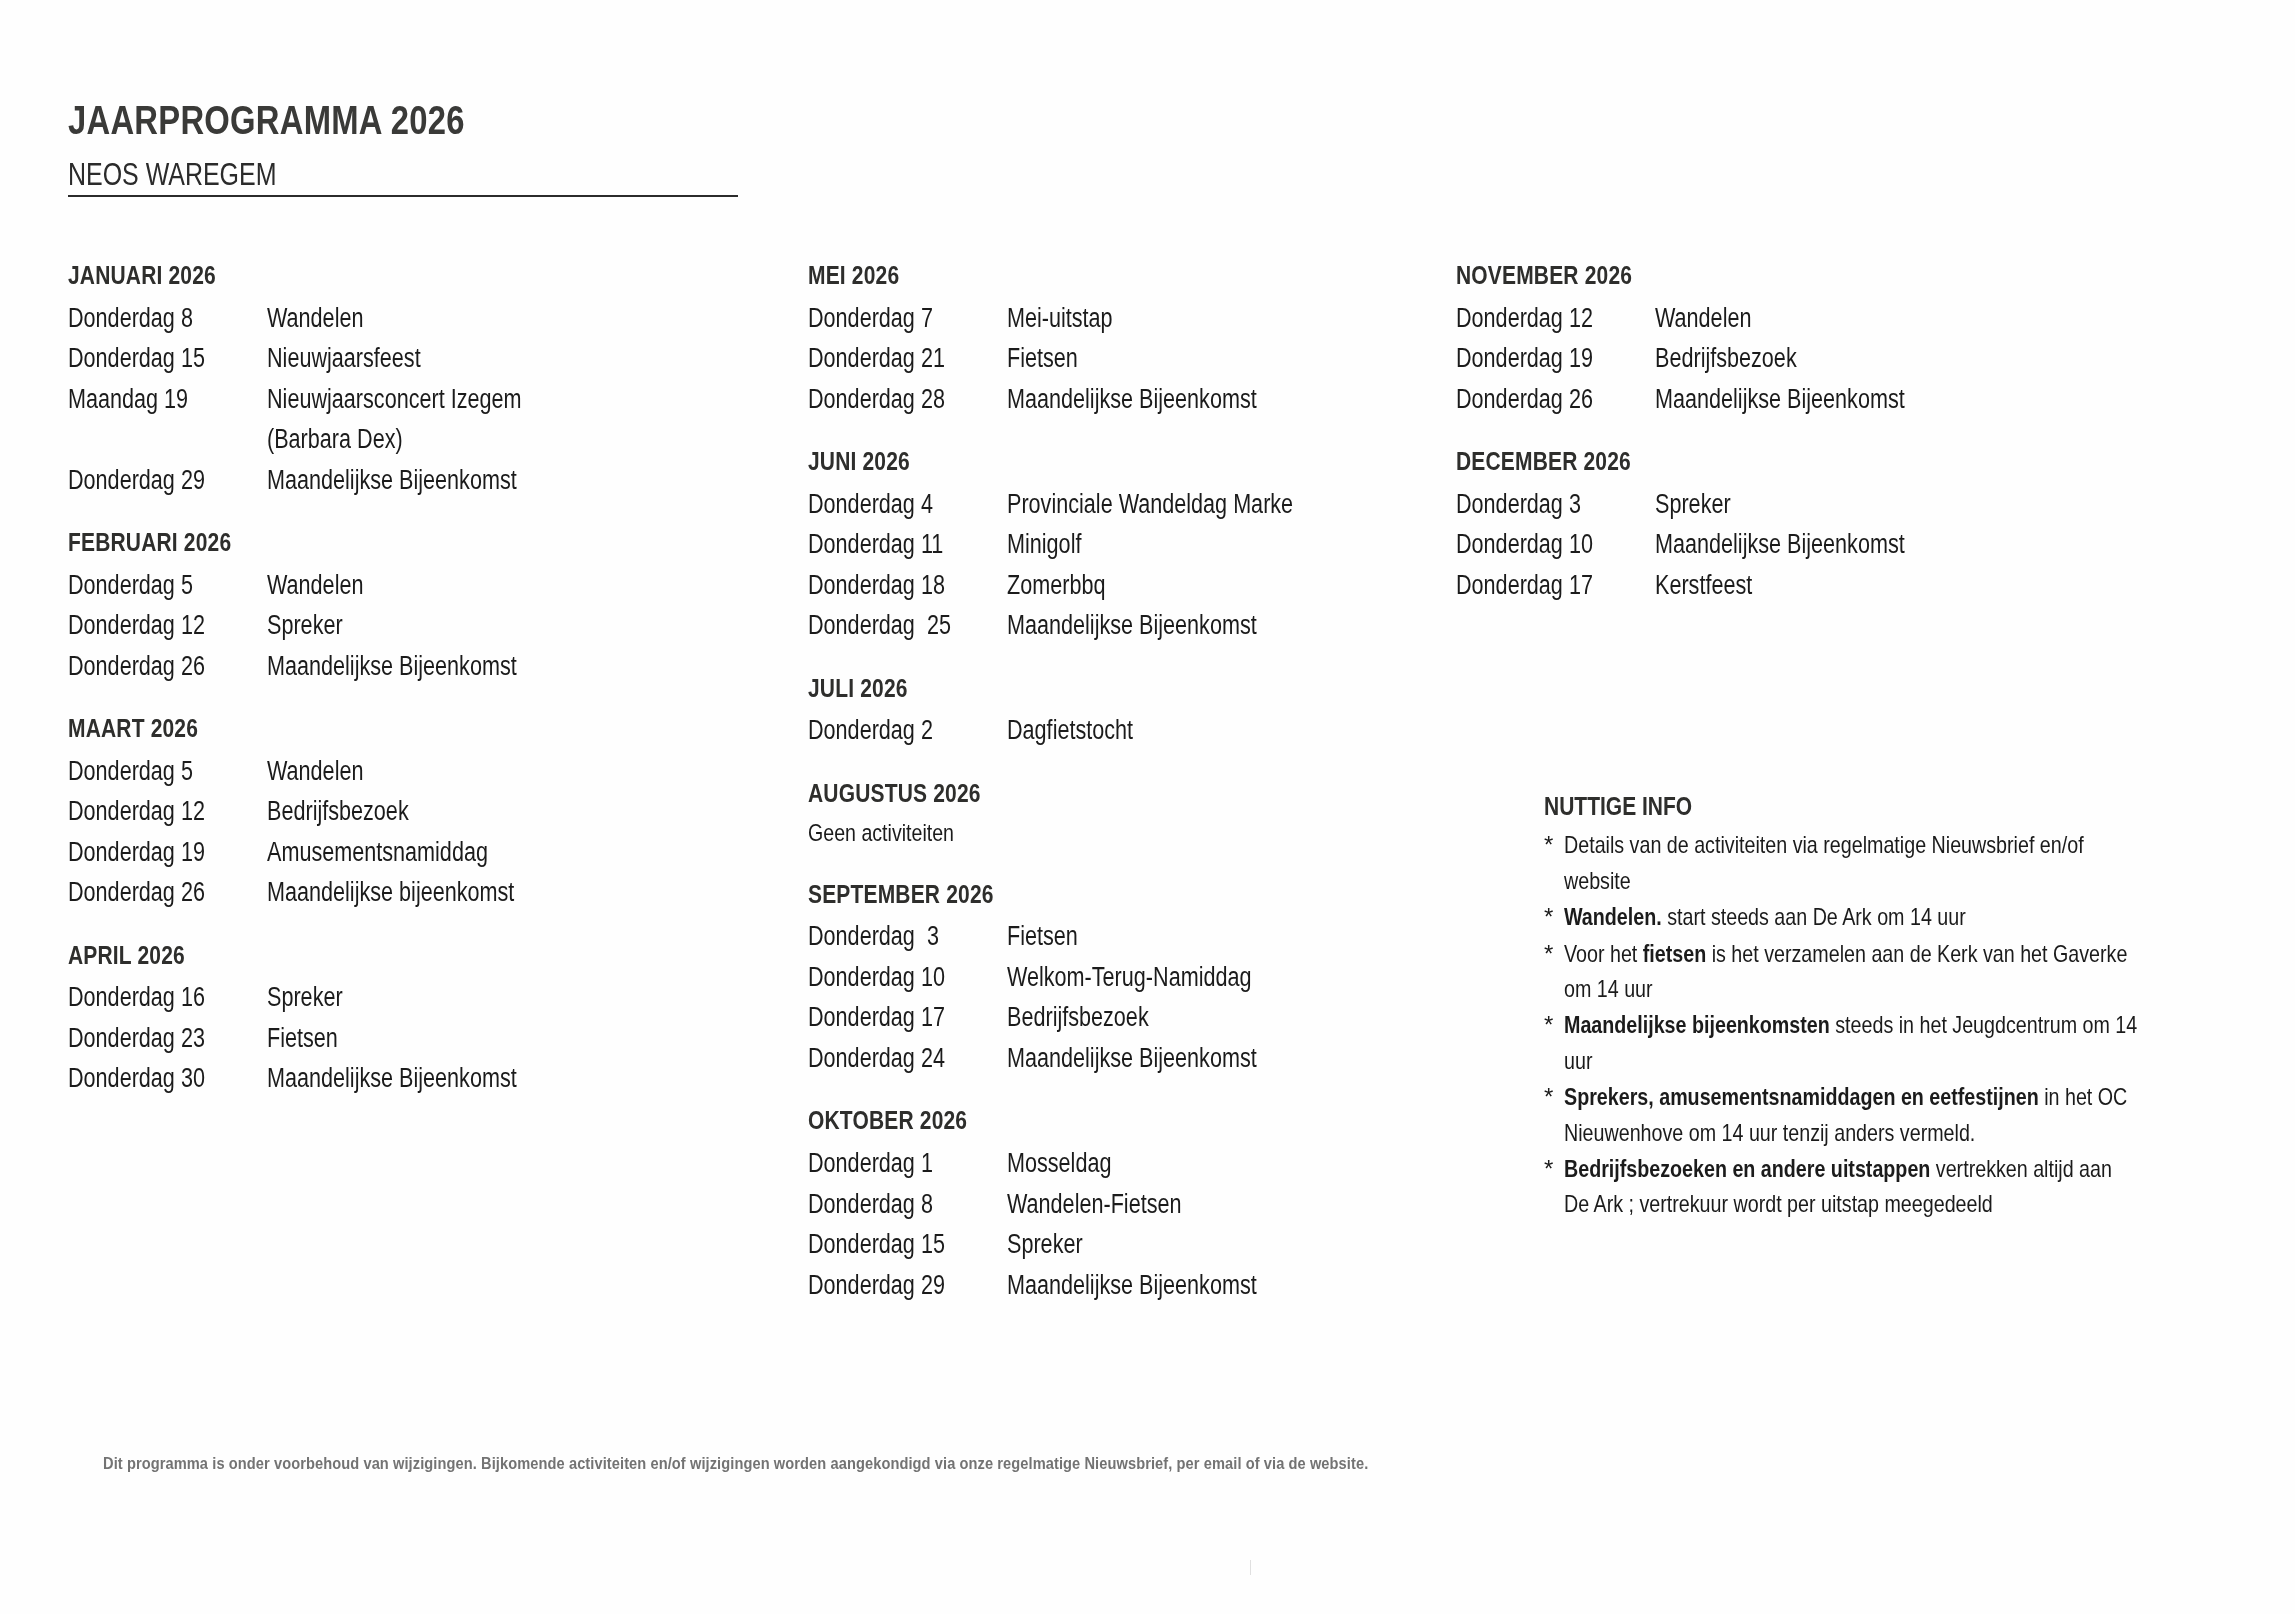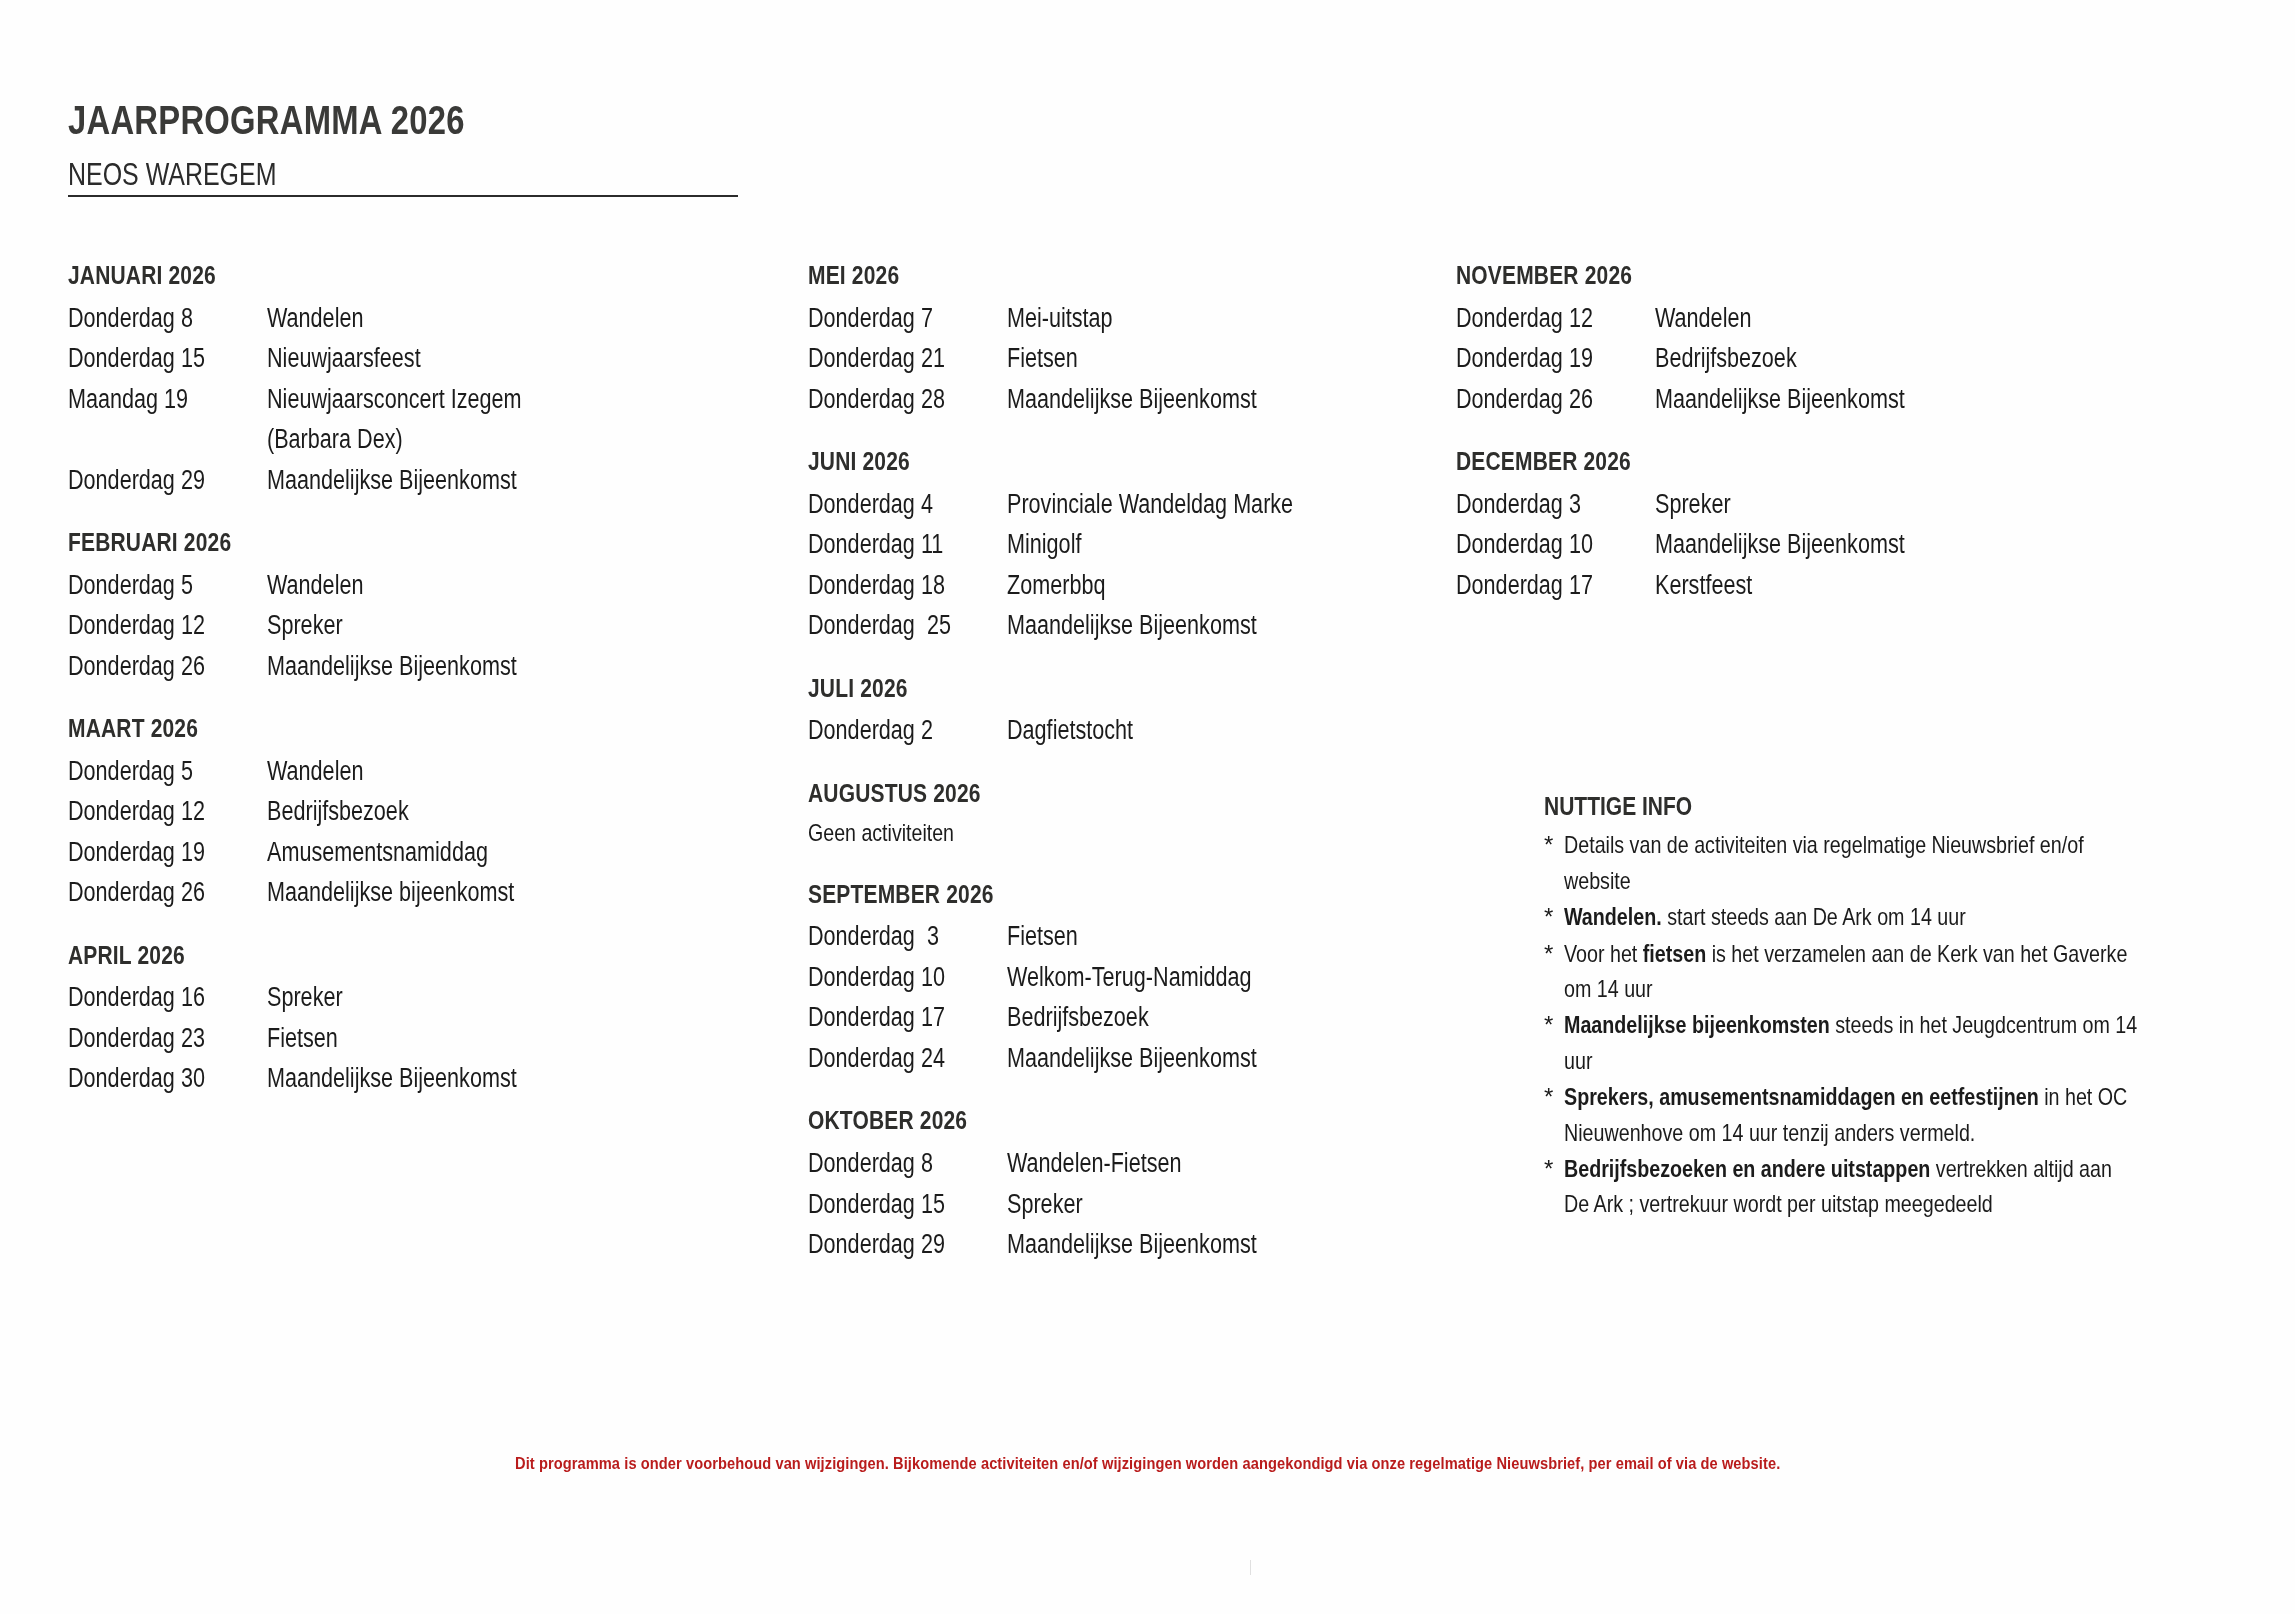--- a/index.html
+++ b/index.html
@@ -156,24 +156,23 @@
     width: 122%;
   }
   .info-text b { font-weight: bold; }
 
   
   .footer {
     position: absolute;
     left: 0;
     top: 1454px;
     width: 2295px;
-    text-align: center;
     font-size: 17px;
     font-weight: bold;
-    color: #b91c1c;
+    color: #737373;
     letter-spacing: 0.1px;
   }
   .footer span {
     display: inline-block;
     transform: scaleX(0.86);
     white-space: nowrap;
   }
 
   .scan-mark {
     position: absolute;
@@ -331,20 +330,24 @@
             <div class="event-label">Bedrijfsbezoek</div>
           </div>
           <div class="event-row">
             <div class="event-date">Donderdag 24</div>
             <div class="event-label">Maandelijkse Bijeenkomst</div>
           </div>
         </div>
         <div class="month-block">
           <div class="month-name">OKTOBER 2026</div>
           <div class="event-row">
+            <div class="event-date">Donderdag 1</div>
+            <div class="event-label">Mosseldag</div>
+          </div>
+          <div class="event-row">
             <div class="event-date">Donderdag 8</div>
             <div class="event-label">Wandelen-Fietsen</div>
           </div>
           <div class="event-row">
             <div class="event-date">Donderdag 15</div>
             <div class="event-label">Spreker</div>
           </div>
           <div class="event-row">
             <div class="event-date">Donderdag 29</div>
             <div class="event-label">Maandelijkse Bijeenkomst</div>

